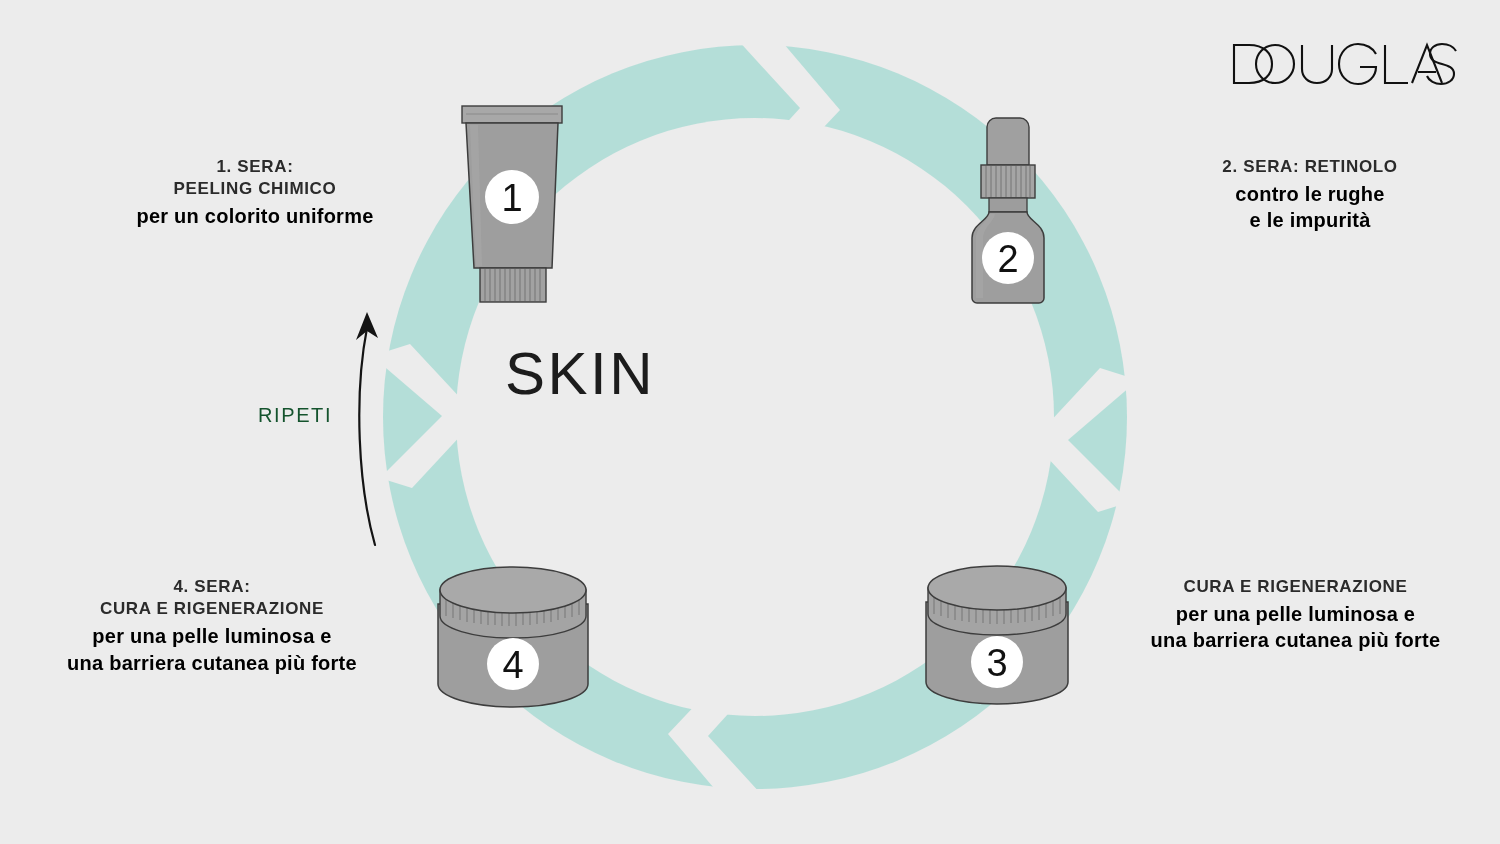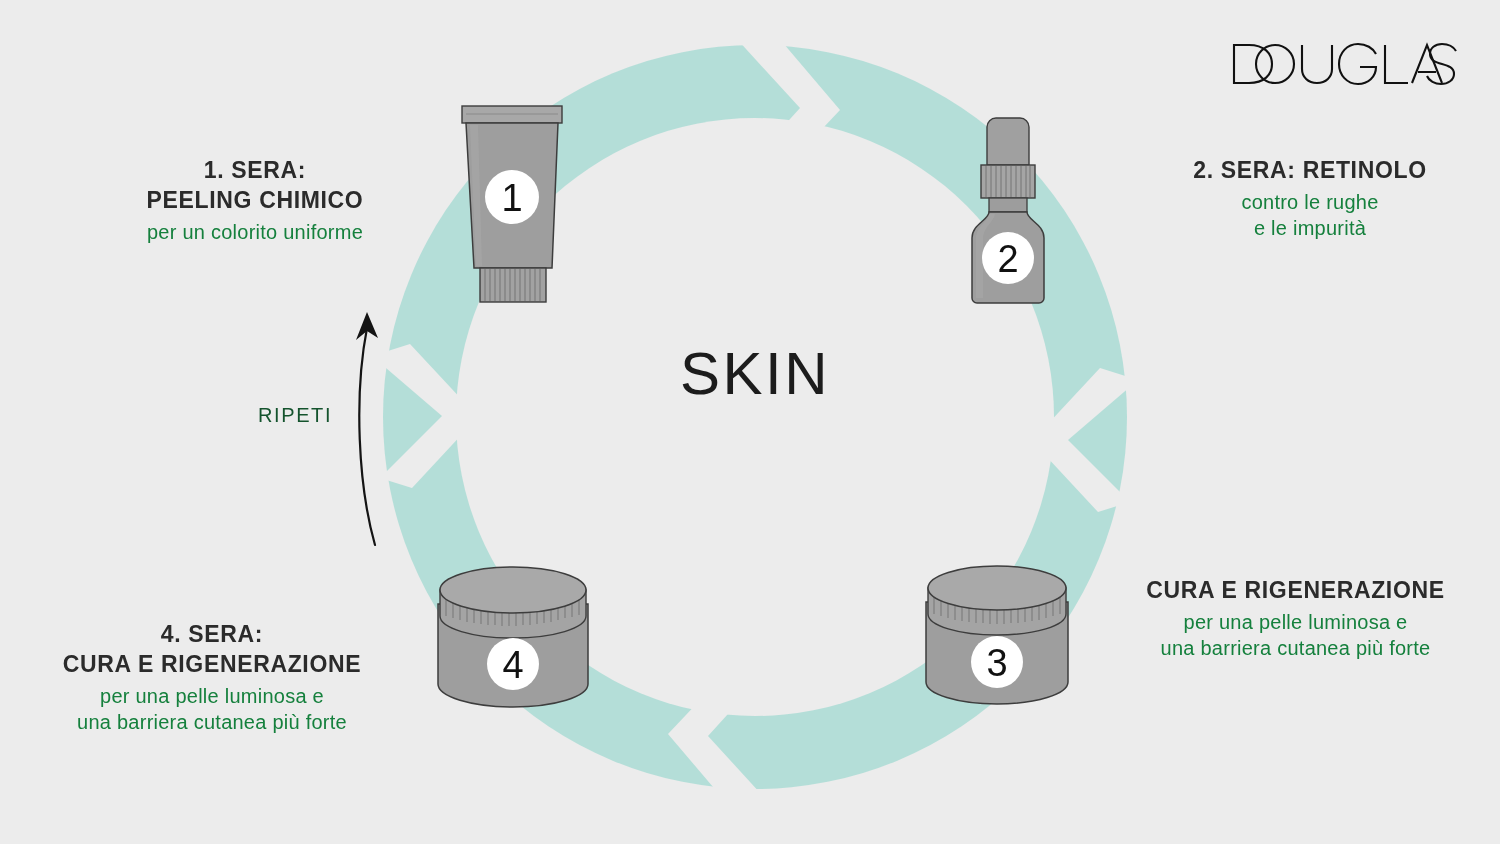--- a/index.html
+++ b/index.html
@@ -39,57 +39,57 @@
     width: 1500px;
     height: 844px;
   }
 
   
   #center-title {
     position: absolute;
     left: 505px;
     top: 336px;
     width: 500px;
-    text-align: center;
+    text-align: left;
     font-weight: 300;
     font-size: 60px;
     line-height: 1.28;
     letter-spacing: 2.5px;
     color: #1c1c1c;
     pointer-events: none;
   }
   #center-title .tl { display: block; }
 
   
   .step-label {
     position: absolute;
     text-align: center;
     color: #2b2b2b;
   }
   .step-label .hd {
     display: block;
     font-weight: 700;
-    font-size: 23px;
+    font-size: 17px;
     line-height: 1.30;
     letter-spacing: 0.65px;
   }
   .step-label .sub {
     display: block;
-    font-weight: 400;
+    font-weight: 700;
     font-size: 20px;
     line-height: 1.32;
     letter-spacing: 0.25px;
-    color: #15803d;
+    color: #000000;
   }
   .step-label .hd + .sub { margin-top: 3px; }
 
   #label-1 { left: 30px;   top: 156px; width: 450px; }
   #label-2 { left: 1120px; top: 156px; width: 380px; }
   #label-3 { left: 1098px; top: 576px; width: 395px; }
-  #label-4 { left: 12px;   top: 576px; width: 400px; margin-top: 44px; }
+  #label-4 { left: 12px;   top: 576px; width: 400px; }
 
   
   #repeat-text {
     position: absolute;
     left: 258px;
     top: 404px;
     font-size: 20px;
     letter-spacing: 1.6px;
     color: #14532d;
     font-weight: 400;

